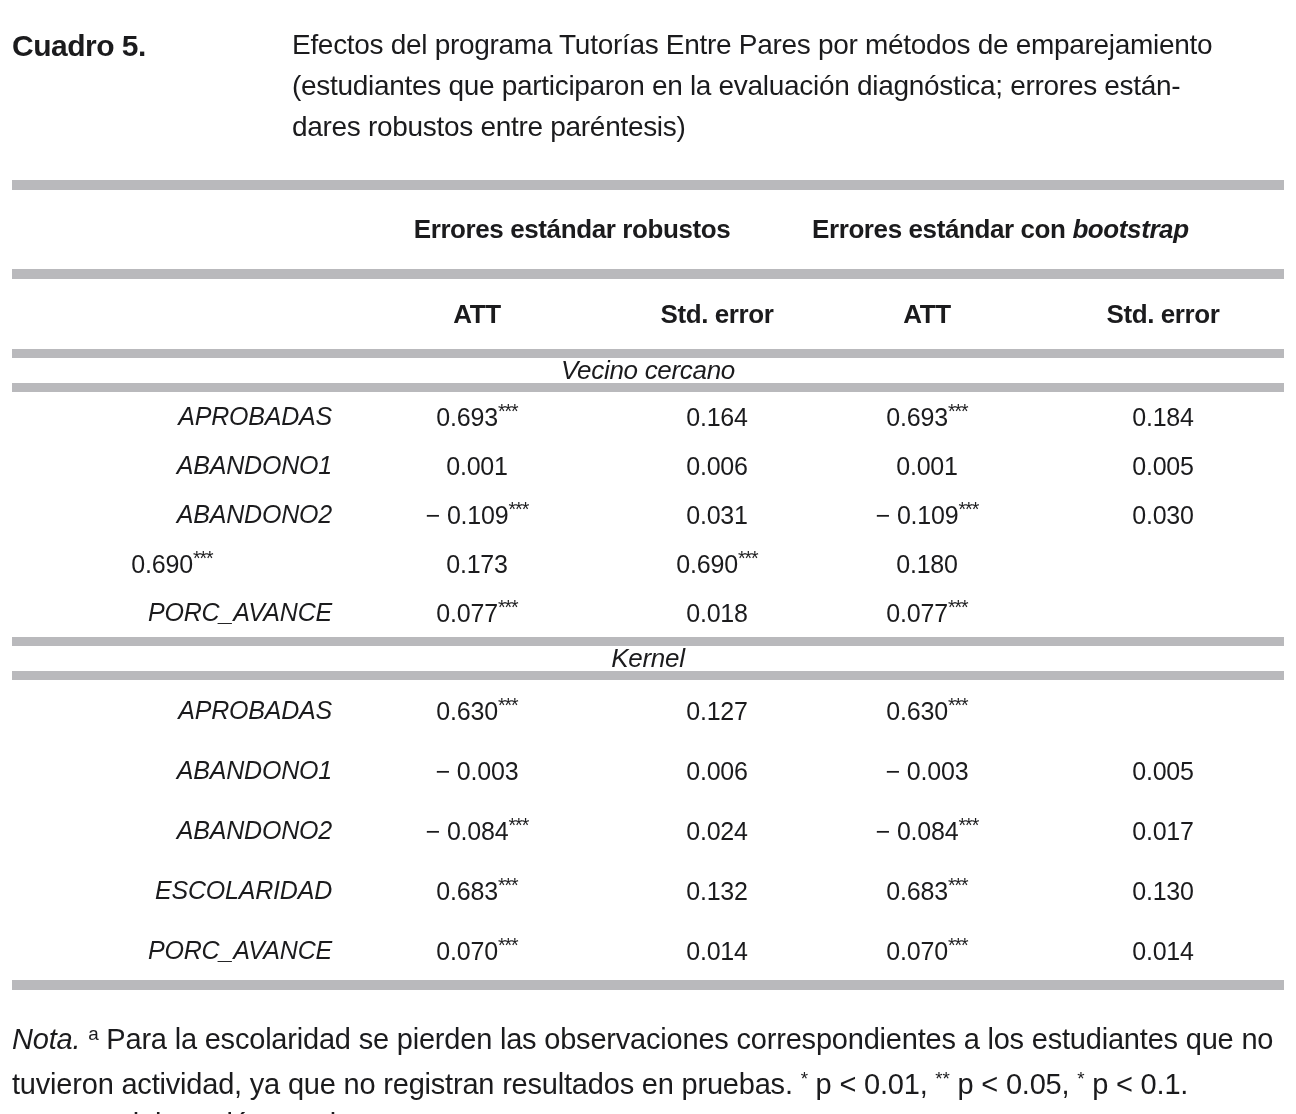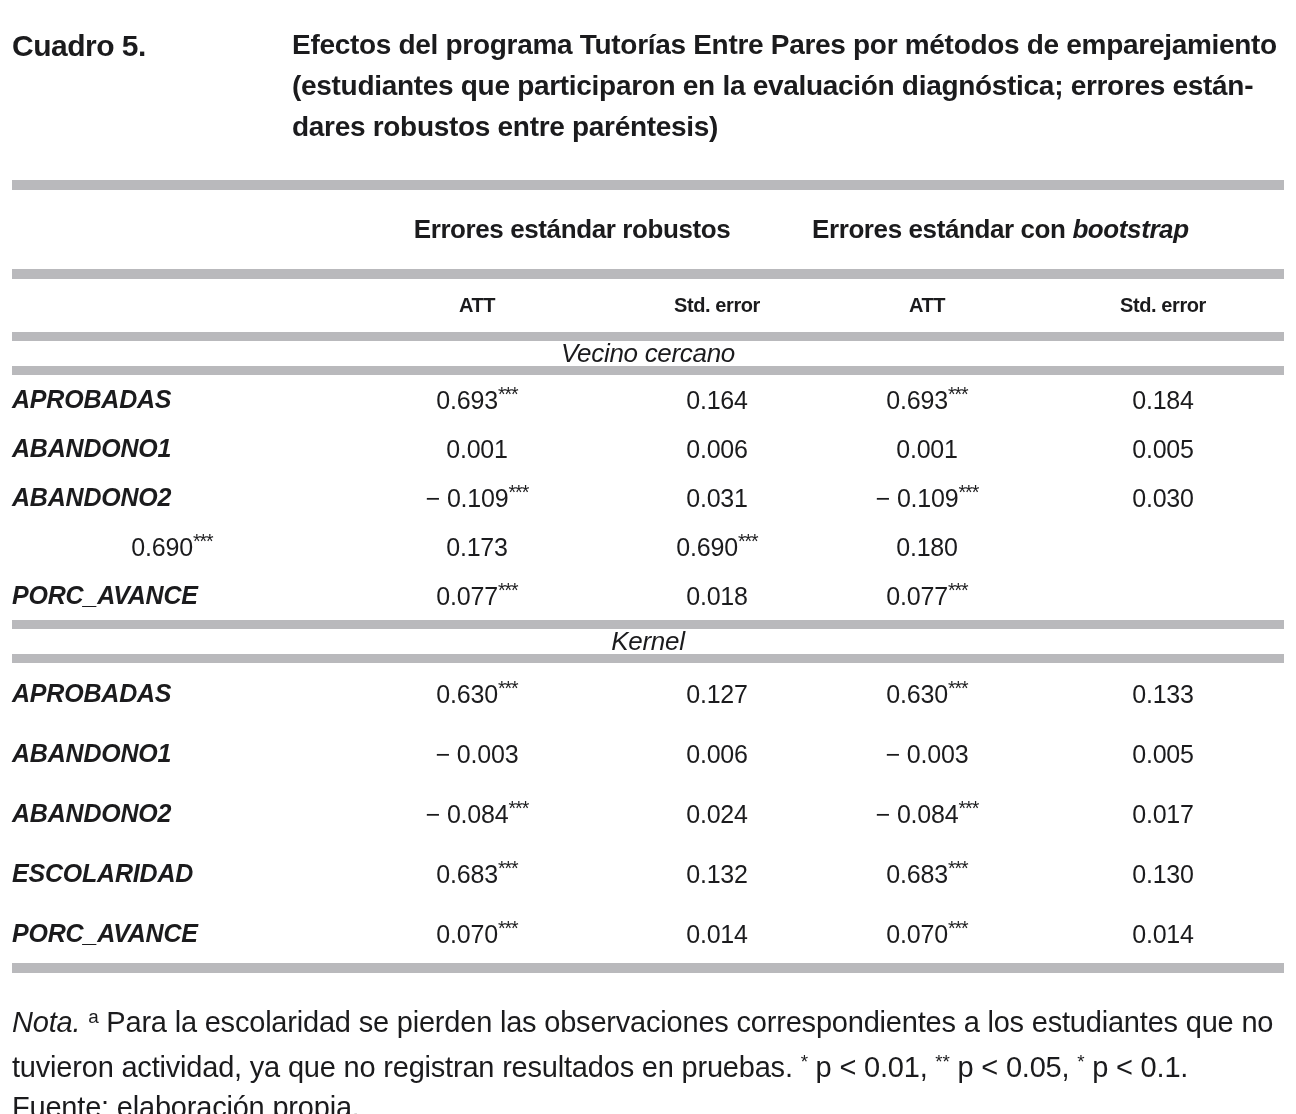--- a/index.html
+++ b/index.html
@@ -11,42 +11,42 @@
   }
   .page { width: 1272px; margin: 12px auto; padding-top: 12px; }
 
   
   .titleblock { display: flex; align-items: flex-start; margin-bottom: 10px; min-height: 146px; }
   .table-label {
     width: 280px; flex: 0 0 280px;
     font-size: 30px; font-weight: 700; letter-spacing: -0.5px;
     line-height: 40px; padding-top: 2px;
   }
-  .table-title { font-size: 28px; font-weight: 700; line-height: 41px; letter-spacing: -0.3px; }
+  .table-title { font-size: 28px; font-weight: 400; line-height: 41px; letter-spacing: -0.3px; }
 
   
   .rule  { width: 100%; height: 10px; background: #b9b9bc; }
   .rule.thin { height: 9px; }
   .rule.hairline { height: 5px; }
 
   
   .grid {
     display: grid;
     grid-template-columns: 320px 290px 190px 230px 242px;
     align-items: center;
   }
   .cell { text-align: center; }
-  .cell.label { text-align: left; font-weight: bold; }
+  .cell.label { text-align: right; }
 
   .grouphead-row { height: 79px; font-size: 26px; font-weight: 700; letter-spacing: -0.4px; }
   .grouphead-1 { grid-column: 2 / 4; text-align: center; }
   .grouphead-2 { grid-column: 4 / 6; }
   .grouphead-row .it { font-style: italic; font-weight: 700; }
 
-  .subhead-row { height: 53px; font-size: 20px; font-weight: 700; letter-spacing: -0.4px; }
+  .subhead-row { height: 70px; font-size: 26px; font-weight: 700; letter-spacing: -0.4px; }
 
   .section-band { height: 25px; display: flex; align-items: center; justify-content: center; }
   .section-name { font-style: italic; font-size: 26px; letter-spacing: -0.3px; }
 
   .row { font-size: 25px; letter-spacing: -0.2px; }
   .sec-vc .row { height: 49px; }
   .sec-k  .row { height: 60px; }
   .rowlabel { font-style: italic; letter-spacing: -0.2px; }
   .rowlabel-sup { font-size: 0.62em; vertical-align: 0.55em; font-style: normal; }
   .stars { font-size: 0.78em; vertical-align: 0.42em; letter-spacing: -1px; }
@@ -140,21 +140,20 @@
     <span class="section-name">Kernel</span>
   </div>
   <div class="rule thin"></div>
 
   <div class="sec-k">
     <div class="grid row">
       <div class="cell label"><span class="rowlabel">APROBADAS</span><span class="rowlabel-sup"></span></div>
       <div class="cell"><span>0.630</span><span class="stars">***</span></div>
       <div class="cell"><span>0.127</span><span class="stars"></span></div>
       <div class="cell"><span>0.630</span><span class="stars">***</span></div>
-      <div class="cell"><span>0.133</span><span class="stars"></span></div>
     </div>
     <div class="grid row">
       <div class="cell label"><span class="rowlabel">ABANDONO1</span><span class="rowlabel-sup"></span></div>
       <div class="cell"><span>− 0.003</span><span class="stars"></span></div>
       <div class="cell"><span>0.006</span><span class="stars"></span></div>
       <div class="cell"><span>− 0.003</span><span class="stars"></span></div>
       <div class="cell"><span>0.005</span><span class="stars"></span></div>
     </div>
     <div class="grid row">
       <div class="cell label"><span class="rowlabel">ABANDONO2</span><span class="rowlabel-sup"></span></div>

